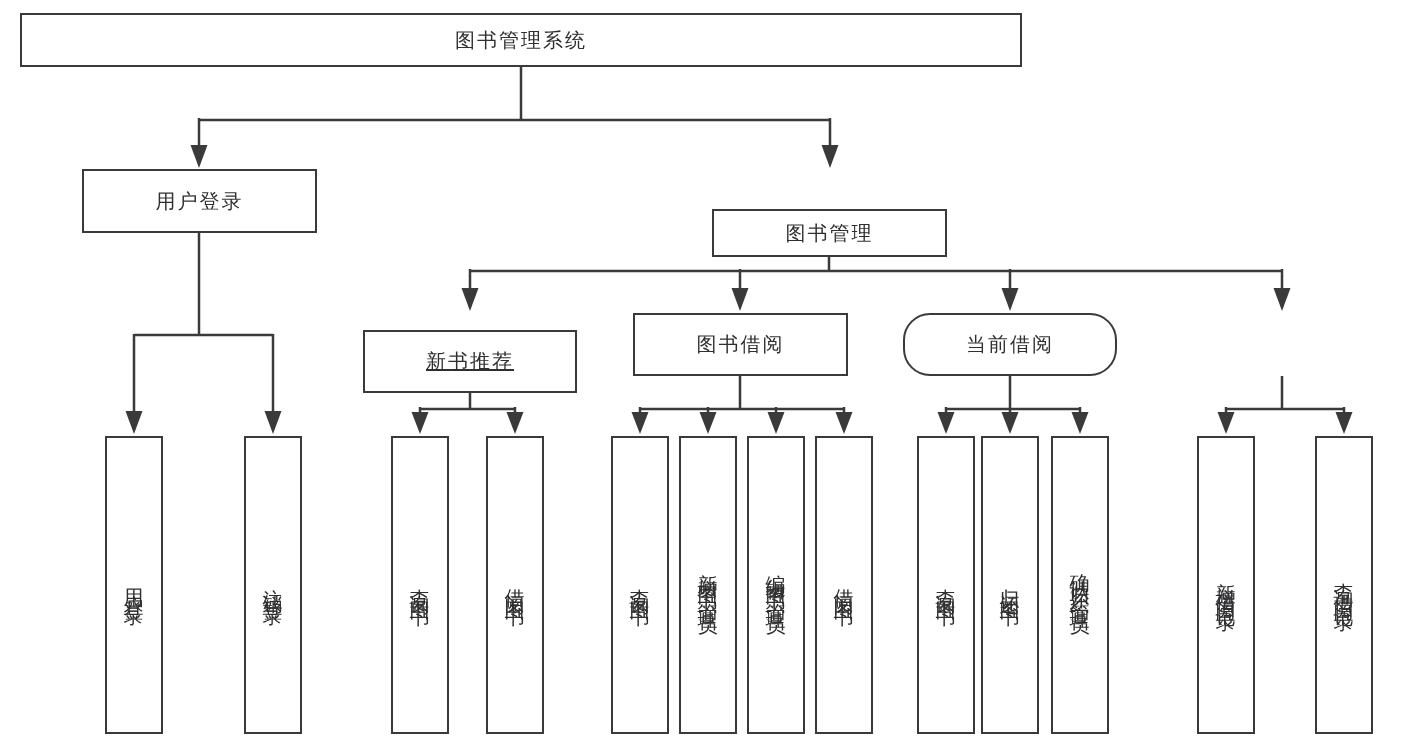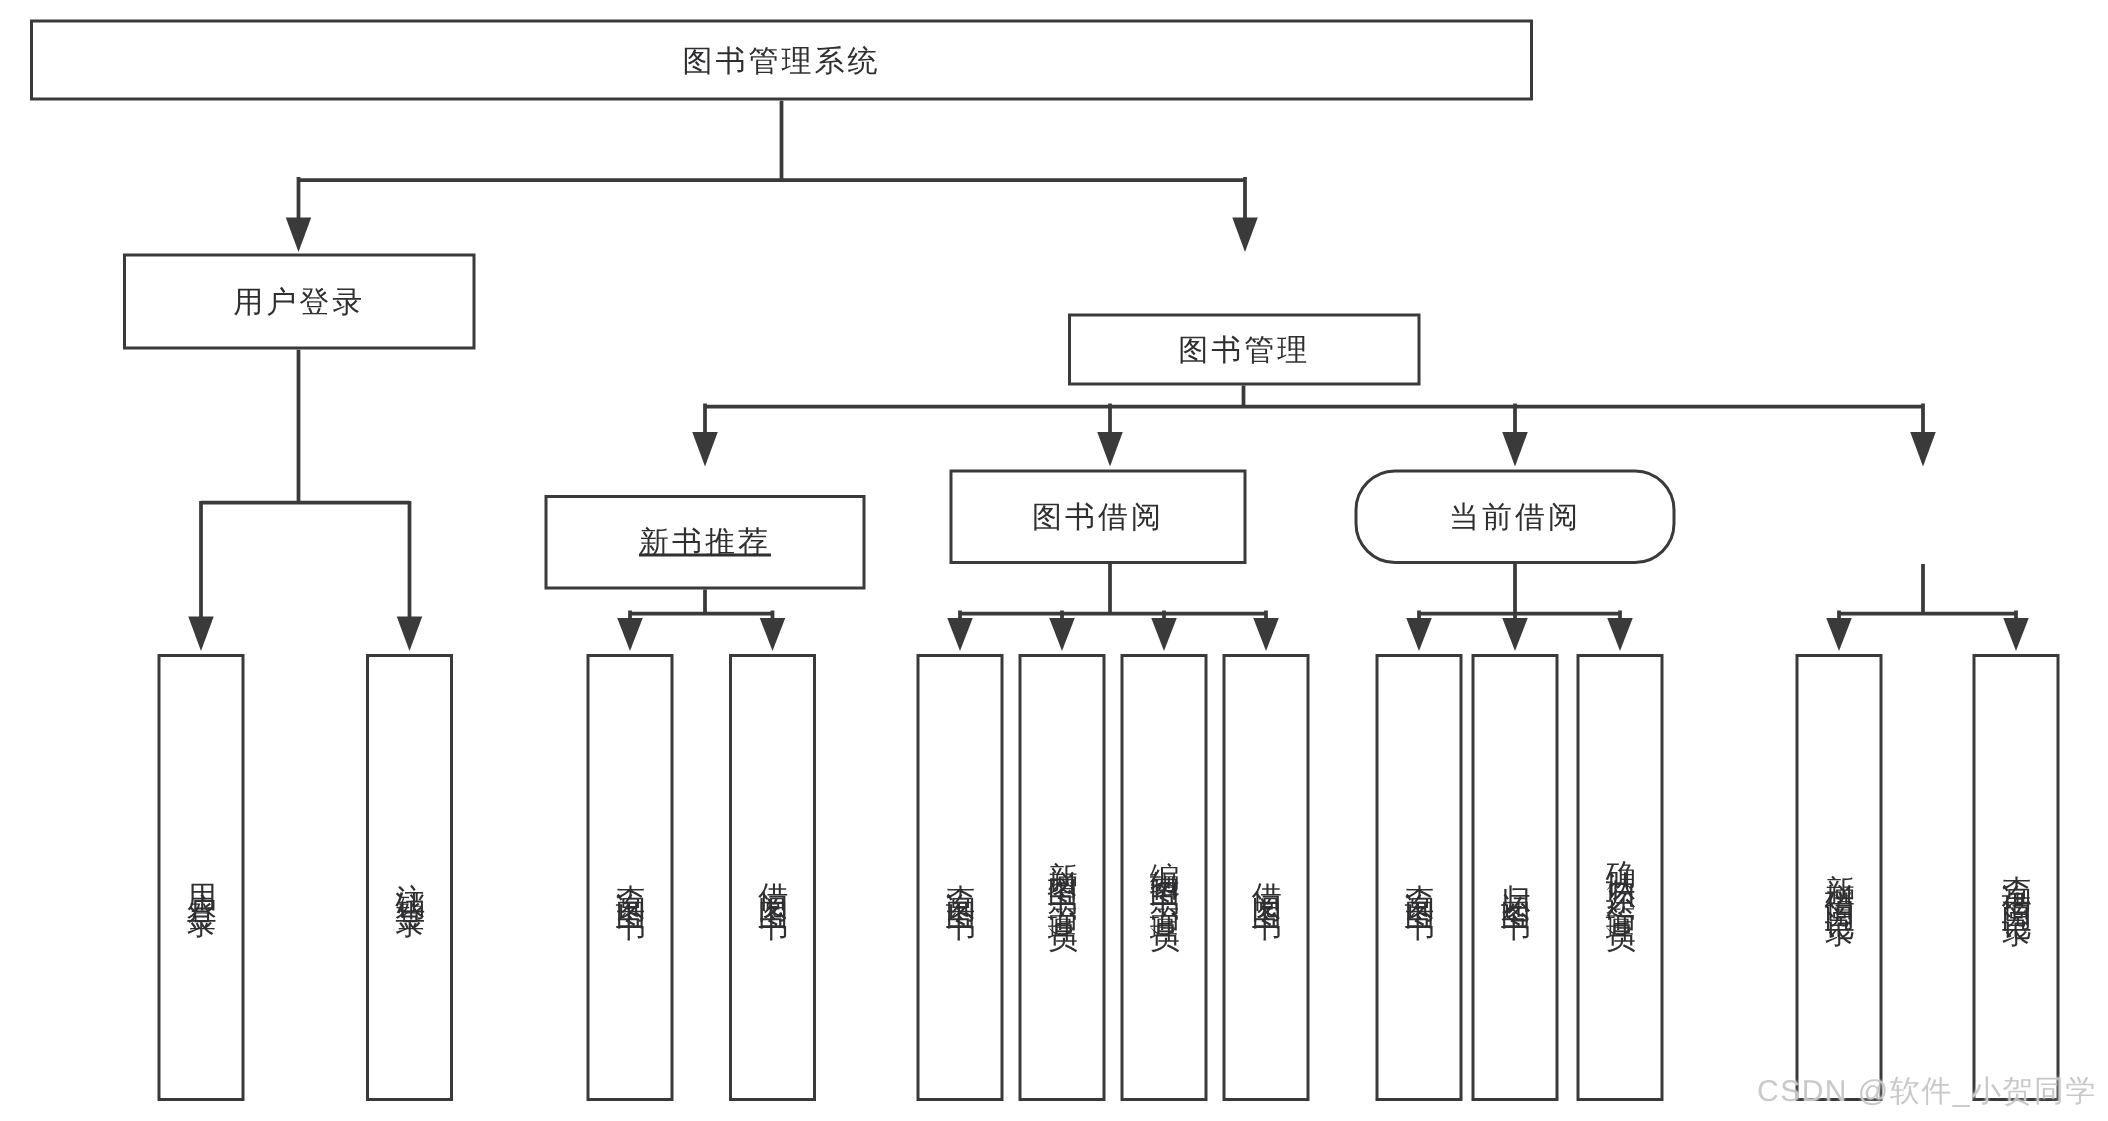--- a/index.html
+++ b/index.html
@@ -91,21 +91,21 @@
   <div class="box" style="left:82px;top:169px;width:235px;height:64px;">
     <span>用户登录</span>
   </div>
   <div class="box" style="left:712px;top:169px;width:235px;height:48px;margin-top:40px;">
     <span>图书管理</span>
   </div>
 
   <div class="box" style="left:363px;top:330px;width:214px;height:63px;text-decoration:underline;">
     <span>新书推荐</span>
   </div>
-  <div class="box" style="left:633px;top:313px;width:198px;height:63px;">
+  <div class="box" style="left:633px;top:313px;width:215px;height:63px;">
     <span>图书借阅</span>
   </div>
   <div class="box" style="left:903px;top:313px;width:214px;height:63px;border-radius:27px;">
     <span>当前借阅</span>
   </div>
 
   <div class="box v" style="left:105px;top:436px;width:58px;height:298px;">
     <span>用户登录</span>
   </div>
   <div class="box v" style="left:244px;top:436px;width:58px;height:298px;">
@@ -142,15 +142,14 @@
     <span>确认归还（管理员）</span>
   </div>
 
   <div class="box v" style="left:1197px;top:436px;width:58px;height:298px;">
     <span>新增借阅记录</span>
   </div>
   <div class="box v" style="left:1315px;top:436px;width:58px;height:298px;">
     <span>查询借阅记录</span>
   </div>
 
-  <div class="watermark">CSDN @软件_小贺同学</div>
 
 </div>
 
 </body></html>

